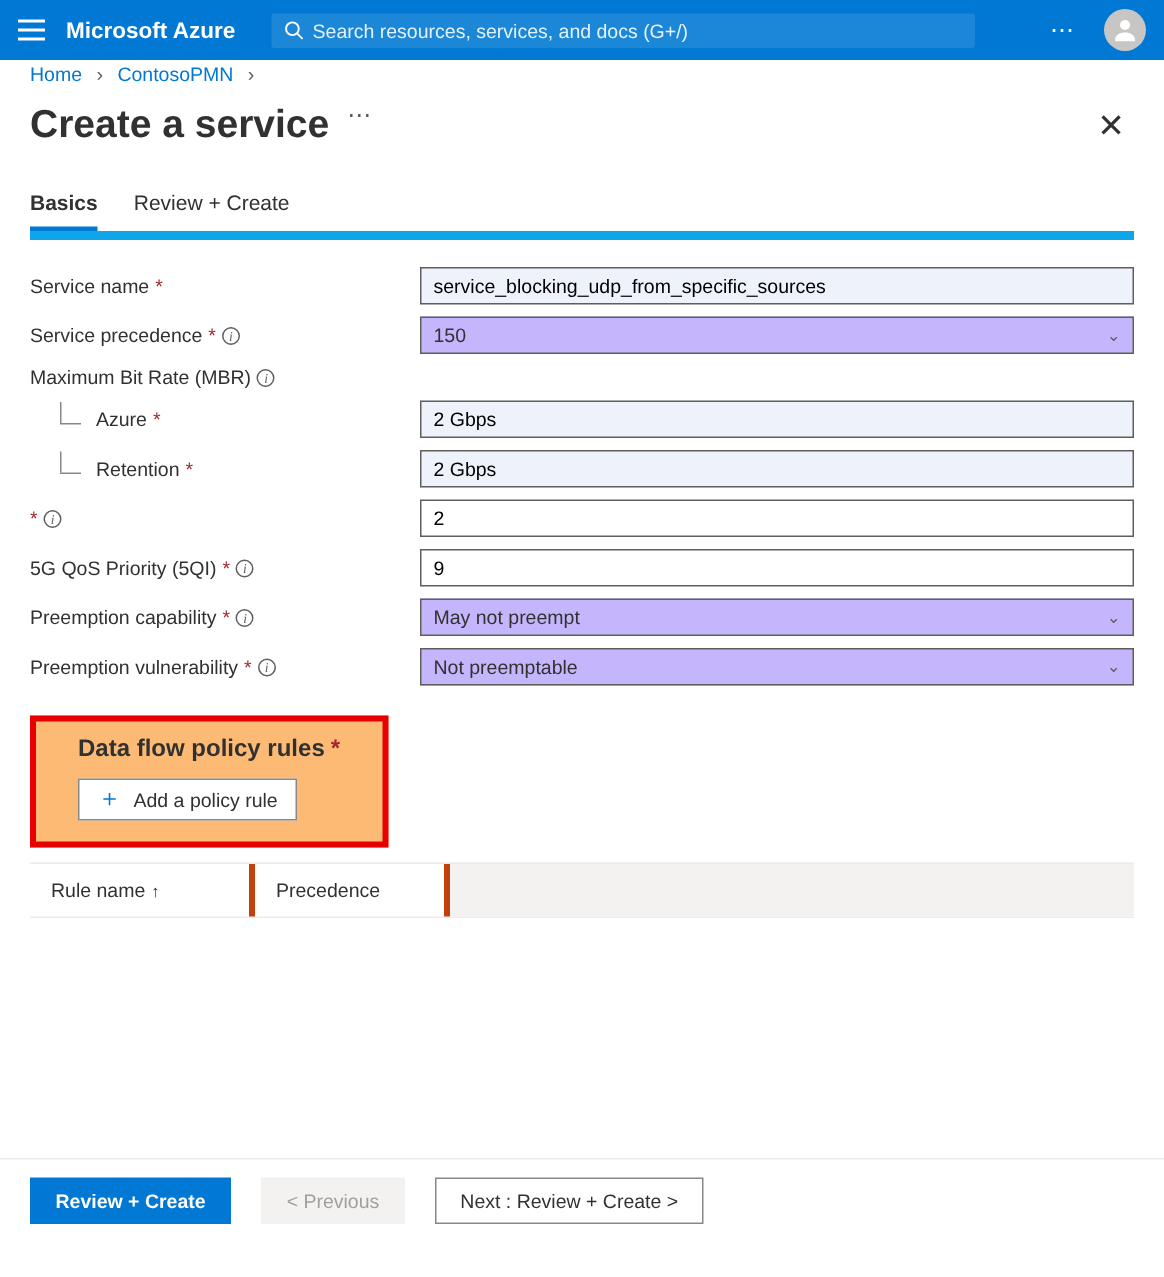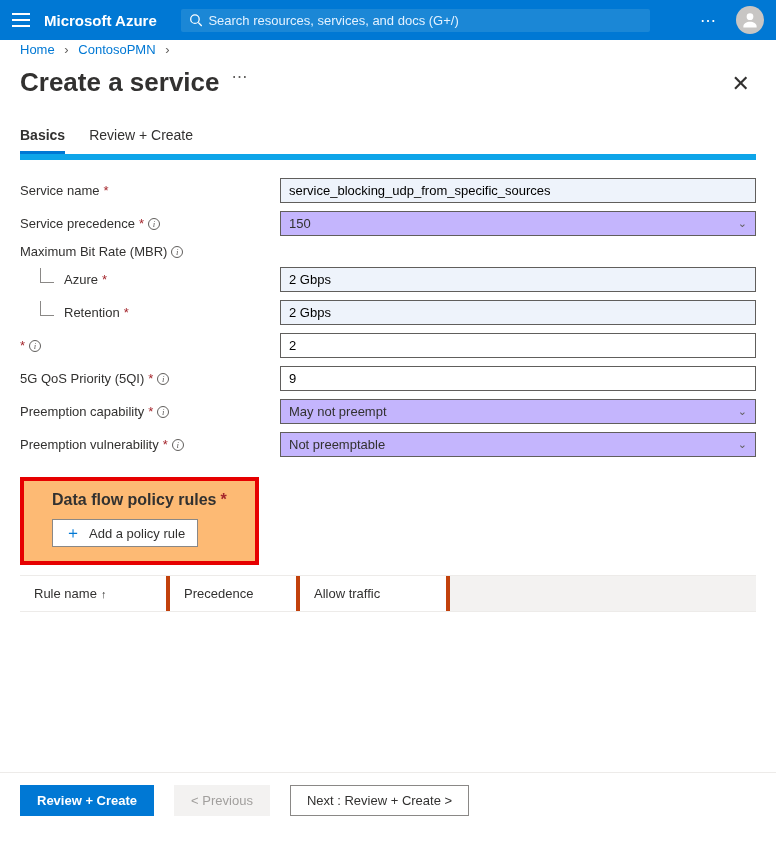--- a/index.html
+++ b/index.html
@@ -197,21 +197,20 @@
       </div>
     <div class="add-btn">
       <span class="plus-icon">＋</span>
       <span>Add a policy rule</span>
     </div>
   </div>
 
   <div class="grid-head">
     <div class="grid-col" style="width:150px"><span>Rule name</span><span class="sort-arrow">↑</span></div>
     <div class="grid-col" style="width:130px">Precedence</div>
-    <div class="grid-col" style="width:150px">Allow traffic</div>
     <div class="grid-col"></div>
   </div>
 </div>
 
 <div class="footer-bar">
   <button class="btn btn-primary">Review + Create</button>
   <button class="btn btn-disabled">&lt; Previous</button>
   <button class="btn btn-outline">Next : Review + Create &gt;</button>
 </div>
 

